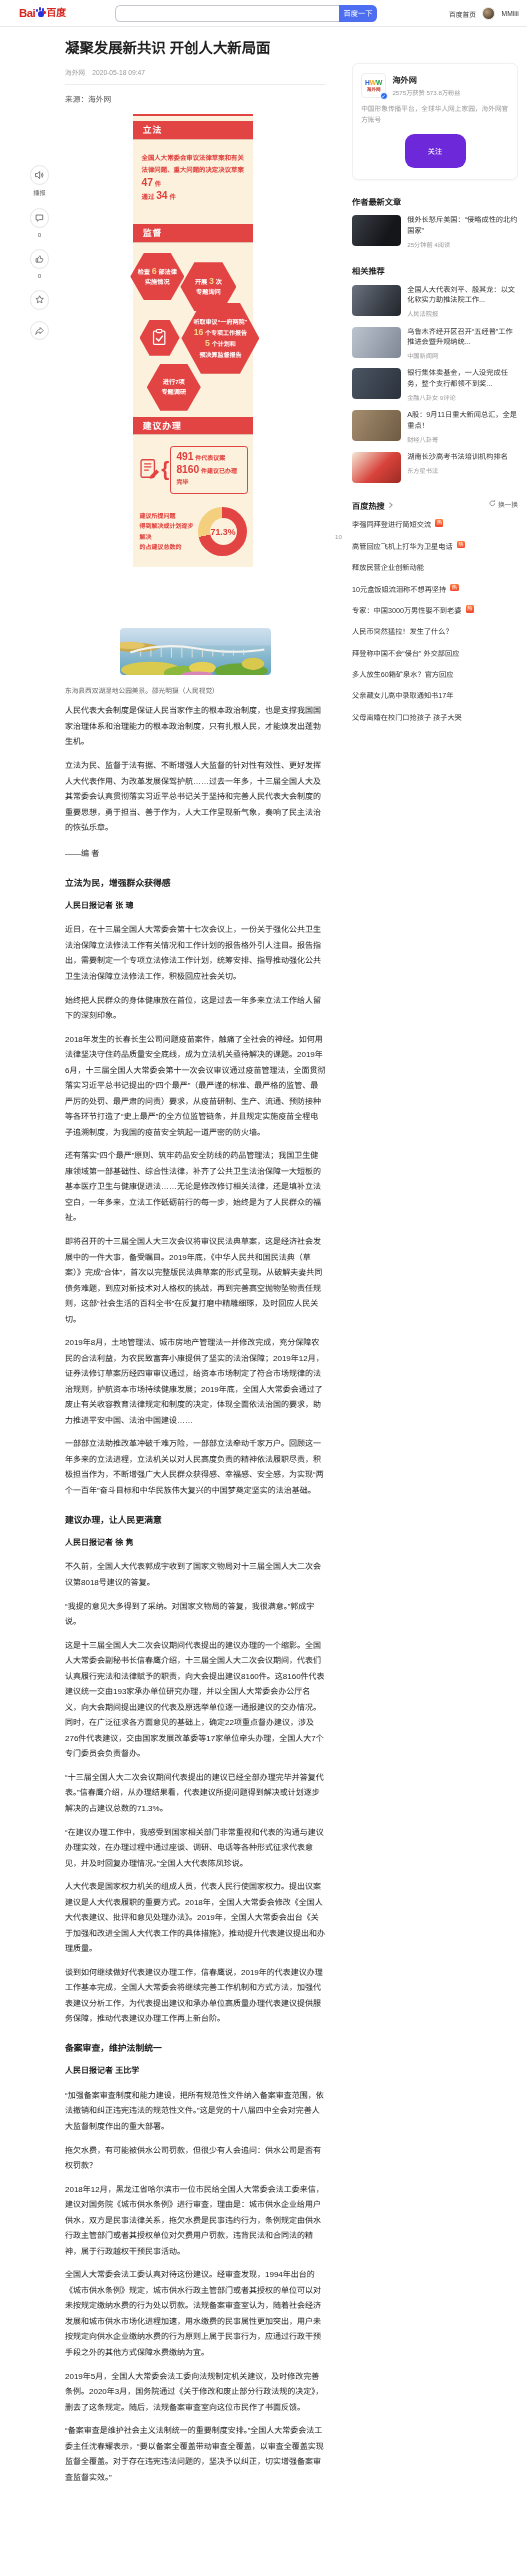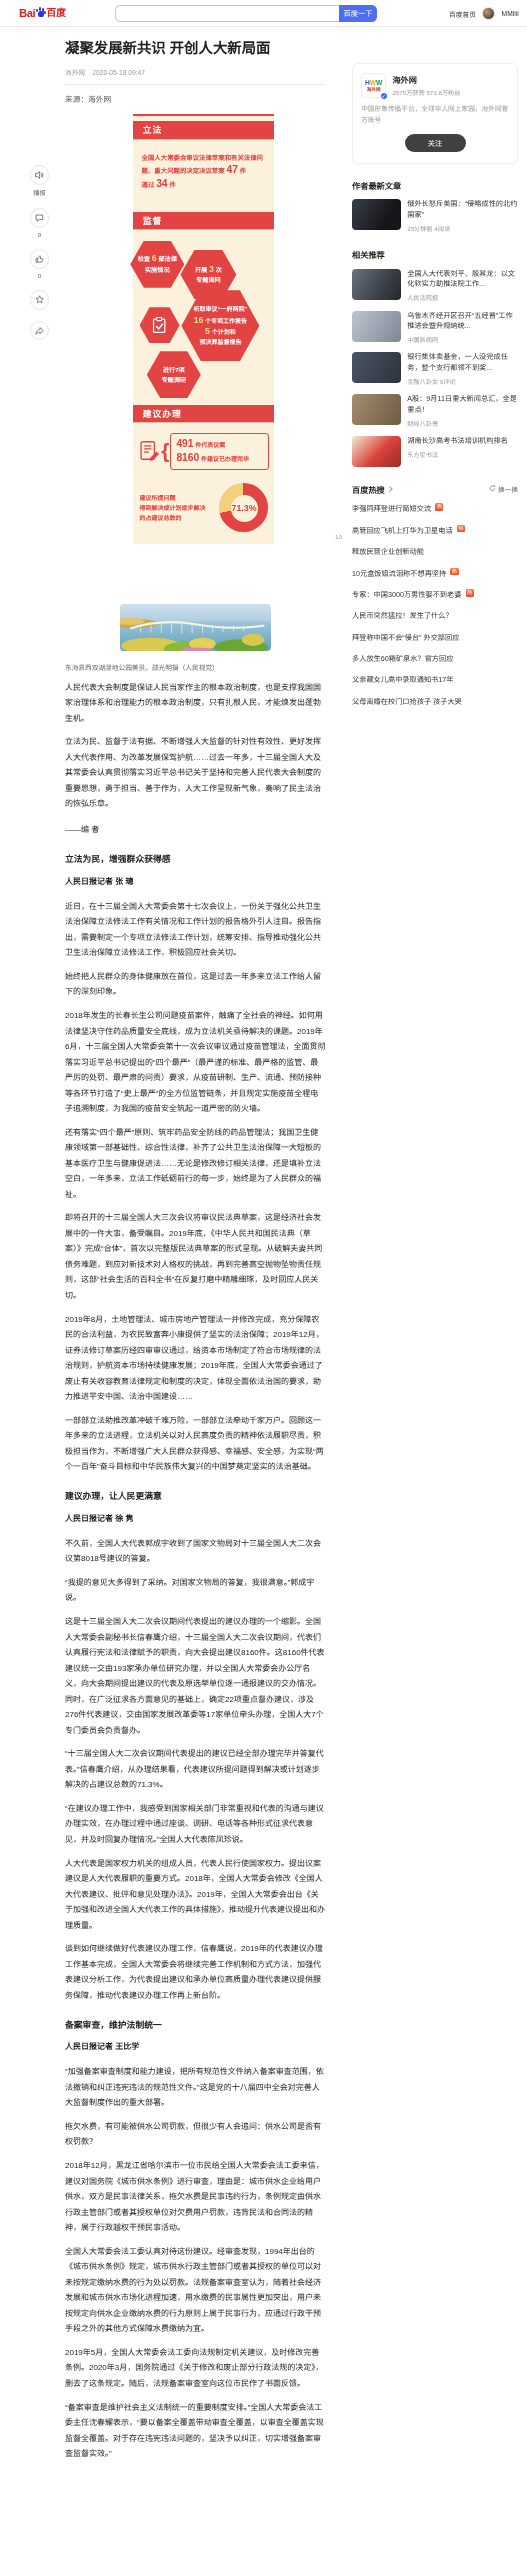--- a/index.html
+++ b/index.html
@@ -39,21 +39,21 @@
 
   
   .rail { position:absolute; left:28px; top:138px; width:23px; text-align:center; }
   .rail-item { margin-bottom:11.3px; cursor:pointer; }
   .rail-circle { width:19.6px; height:19.6px; margin:0 auto; border:0.5px solid #e6e6e6; border-radius:50%; display:flex; align-items:center; justify-content:center; background:#fff; }
   .rail-label { margin-top:3.1px; font-size:6.2px; color:#666; }
   .rail svg { display:block; }
 
   
   .figure-wrap { width:151px; margin:0 auto; background:#fff; border-radius:0 0 5.2px 5.2px; padding:0 13.4px 44px; }
-  .poster { width:141px; background:#fbf1dc; padding-bottom:11.3px; position:relative; }
+  .poster { width:120px; background:#fbf1dc; padding-bottom:11.3px; position:relative; }
   .poster-topline { height:2.1px; background:#e24343; }
   .banner { margin-top:5.2px; height:17.5px; background:#e24343; color:#fff; font-size:8.8px; font-weight:bold; display:flex; align-items:center; padding-left:9.3px; letter-spacing:1px; box-shadow:0 1px 0 rgba(160,40,40,.25); }
   .leg-text { padding:13.4px 8.2px 15.5px; color:#e03f3c; font-size:6.4px; line-height:12.4px; font-weight:bold; }
   .big-num { font-size:10.3px; font-weight:bold; }
   .hex-zone { position:relative; height:170px; }
   .hex { position:absolute; background:#e24343; color:#fff; font-size:6.2px; font-weight:bold;
          display:flex; flex-direction:column; align-items:center; justify-content:center; text-align:center; line-height:10.3px;
          clip-path:polygon(25% 0,75% 0,100% 50%,75% 100%,25% 100%,0 50%); }
   .hex .gold { color:#f6d388; font-size:8.8px; }
   .hex1 { left:-3.1px; top:11.3px;  width:54px; height:47px; }
@@ -88,23 +88,23 @@
   .author-card { border:0.5px solid #f0f0f2; border-radius:6.2px; padding:9.3px 8.2px 10.3px; box-shadow:0 0.5px 1.5px rgba(0,0,0,.03); }
   .author-top { display:flex; gap:6.2px; }
   .author-logo { width:25px; height:25px; border-radius:4.1px; border:0.5px solid #eee; position:relative; display:flex; flex-direction:column; align-items:center; justify-content:center; flex:0 0 25px; cursor:pointer; }
   .hww { font-size:6.7px; font-weight:bold; line-height:7.2px; }
   .hww .c1{color:#2a64d8;} .hww .c2{color:#f6a623;} .hww .c3{color:#1c9c47;}
   .hww-cn { font-size:4.6px; color:#c0392b; font-weight:bold; }
   .vbadge { position:absolute; right:-2.6px; bottom:-2.6px; width:8.2px; height:8.2px; background:#2a6af2; border:1px solid #fff; border-radius:50%; color:#fff; font-size:5.2px; line-height:6.7px; text-align:center; }
   .author-name { font-size:8.2px; font-weight:bold; color:#1f1f1f; cursor:pointer; }
   .author-stats { margin-top:3.1px; font-size:6.2px; color:#999; }
   .author-desc { margin-top:6.2px; font-size:6.7px; color:#999; line-height:10.8px; }
-  .follow-btn { margin:8.2px auto 0; display:block; width:61px; height:18px; border:none; border-radius:9.3px; background:#404040; color:#fff; font-size:7.2px; cursor:pointer; }
+  .follow-btn { margin:8.2px auto 0; display:block; width:61px; height:34px; border:none; border-radius:9.3px; background:#6d28d9; color:#fff; font-size:7.2px; cursor:pointer; }
   .side-section { margin-top:15.5px; }
-  .side-title { font-size:8.2px; font-weight:bold; color:#1f1f1f; display:flex; align-items:center; justify-content:space-between; }
+  .side-title { font-size:8.2px; font-weight:bold; color:#1f1f1f; display:flex; align-items:flex-start; justify-content:space-between; }
   .side-title .chev { width:3.6px; height:3.6px; border-top:0.8px solid #999; border-right:0.8px solid #999; transform:rotate(45deg); display:inline-block; margin-left:3.1px; }
   .title-left { display:flex; align-items:center; cursor:pointer; }
   .refresh { font-size:6.7px; color:#666; font-weight:normal; display:flex; align-items:center; gap:2.1px; cursor:pointer; }
   .side-item { display:flex; gap:6.2px; margin-top:8.2px; cursor:pointer; }
   .thumb { flex:0 0 49px; width:49px; height:31px; border-radius:4.1px; background:linear-gradient(120deg,#8a8f98,#50555e); }
   .side-item:nth-of-type(odd) .thumb { background:linear-gradient(120deg,#6b737f,#3c414a 60%,#23262c); }
   .latest .side-item .thumb { background:linear-gradient(120deg,#3a3f47,#15161a 70%); }
   .related .side-item:nth-of-type(2) .thumb { background:linear-gradient(120deg,#bcc4cf,#7e8894); }
   .related .side-item:nth-of-type(3) .thumb { background:linear-gradient(120deg,#4b5563,#2b323c); }
   .related .side-item:nth-of-type(4) .thumb { background:linear-gradient(120deg,#a58d6f,#6e5b43); }

